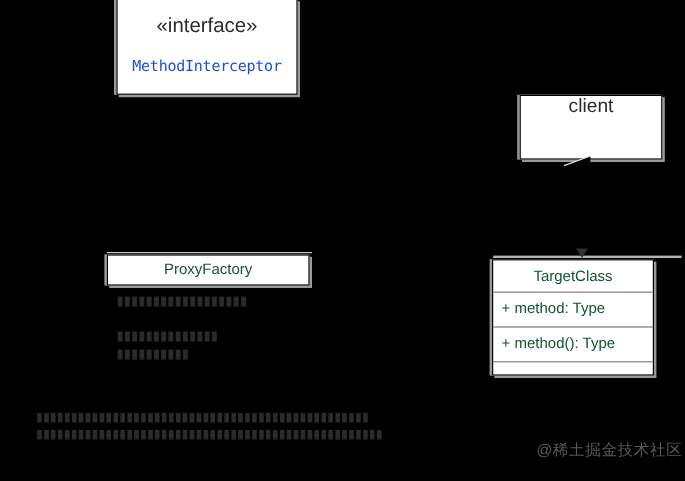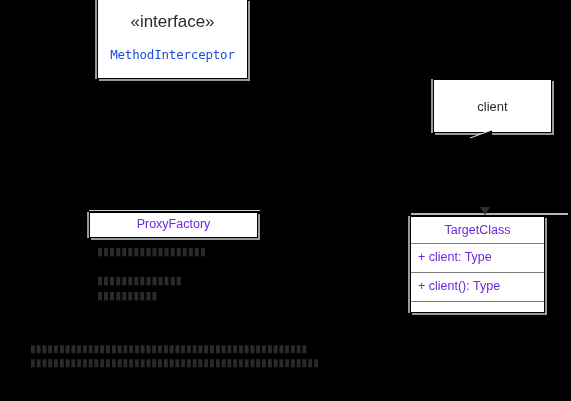--- a/index.html
+++ b/index.html
@@ -21,21 +21,21 @@
   
   .uml-box {
     position: absolute;
     background: #ffffff;
     border: 1px solid #000000;
     box-sizing: border-box;
     box-shadow: 2px 2px 0 0 #9a9a9a, -2px 0 0 0 #9a9a9a;
   }
   .uml-row {
     font-size: 12.5px;
-    color: #6d28d9;
+    color: #14532d;
     line-height: 1.2;
     box-sizing: border-box;
   }
   .row-title {
     text-align: center;
     padding: 5px 4px 5px 4px;
   }
   .row-member {
     text-align: left;
     padding: 6px 6px 6px 7px;
@@ -70,23 +70,22 @@
 
   
   #box-client {
     left: 433px;
     top: 79px;
     width: 119px;
     height: 54px;
   }
   #box-client .client-label {
     text-align: center;
-    font-size: 13px;
+    font-size: 16px;
     color: #2b2b2b;
-    margin-top: 19px;
   }
 
   
   #box-proxyfactory {
     left: 89px;
     top: 212px;
     width: 169px;
     height: 26px;
   }
   #box-proxyfactory .row-title {
@@ -179,25 +178,26 @@
   <div class="uml-box" id="box-proxyfactory">
     <div class="uml-row row-title">ProxyFactory</div>
   </div>
 
   <div id="target-top-rule"></div>
   <svg class="arrow-svg" id="arrow-target-top" width="14" height="10" viewBox="0 0 14 10">
     <polygon points="2,0 12,0 7,8" fill="#2f2f2f"></polygon>
   </svg>
   <div class="uml-box" id="box-targetclass">
     <div class="uml-row row-title">TargetClass</div>
-    <div class="uml-row row-member">+ client: Type</div>
-    <div class="uml-row row-member">+ client(): Type</div>
+    <div class="uml-row row-member">+ method: Type</div>
+    <div class="uml-row row-member">+ method(): Type</div>
     <div class="uml-row row-empty"></div>
   </div>
 
   <div class="dark-text" id="dark-block-1">▮▮▮▮▮▮▮▮▮▮▮▮▮▮▮▮▮▮</div>
   <div class="dark-text" id="dark-block-2">▮▮▮▮▮▮▮▮▮▮▮▮▮▮
 ▮▮▮▮▮▮▮▮▮▮</div>
   <div class="dark-text" id="dark-block-3">▮▮▮▮▮▮▮▮▮▮▮▮▮▮▮▮▮▮▮▮▮▮▮▮▮▮▮▮▮▮▮▮▮▮▮▮▮▮▮▮▮▮▮▮▮▮▮▮
 ▮▮▮▮▮▮▮▮▮▮▮▮▮▮▮▮▮▮▮▮▮▮▮▮▮▮▮▮▮▮▮▮▮▮▮▮▮▮▮▮▮▮▮▮▮▮▮▮▮▮</div>
 
+  <div id="watermark">@稀土掘金技术社区</div>
 
 </div>
 
 </body></html>

